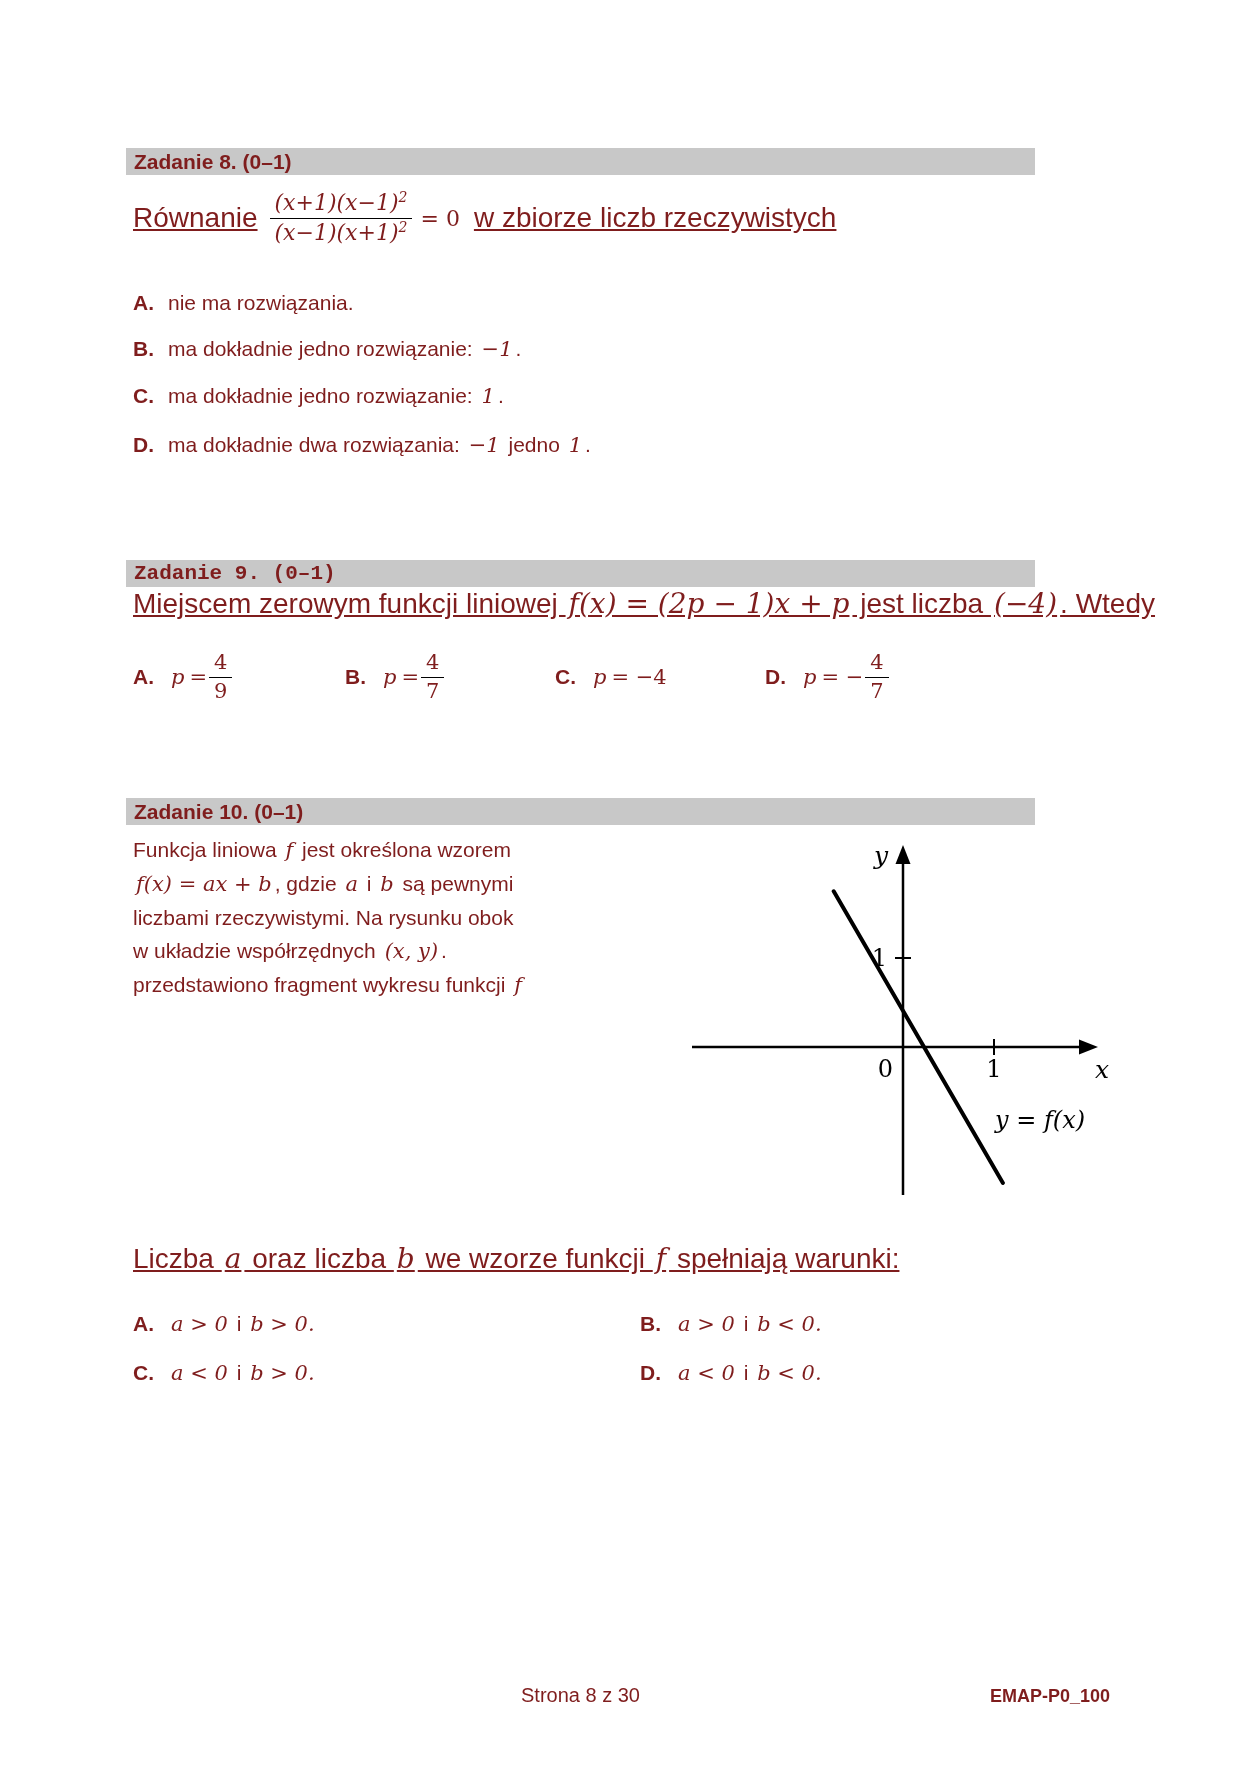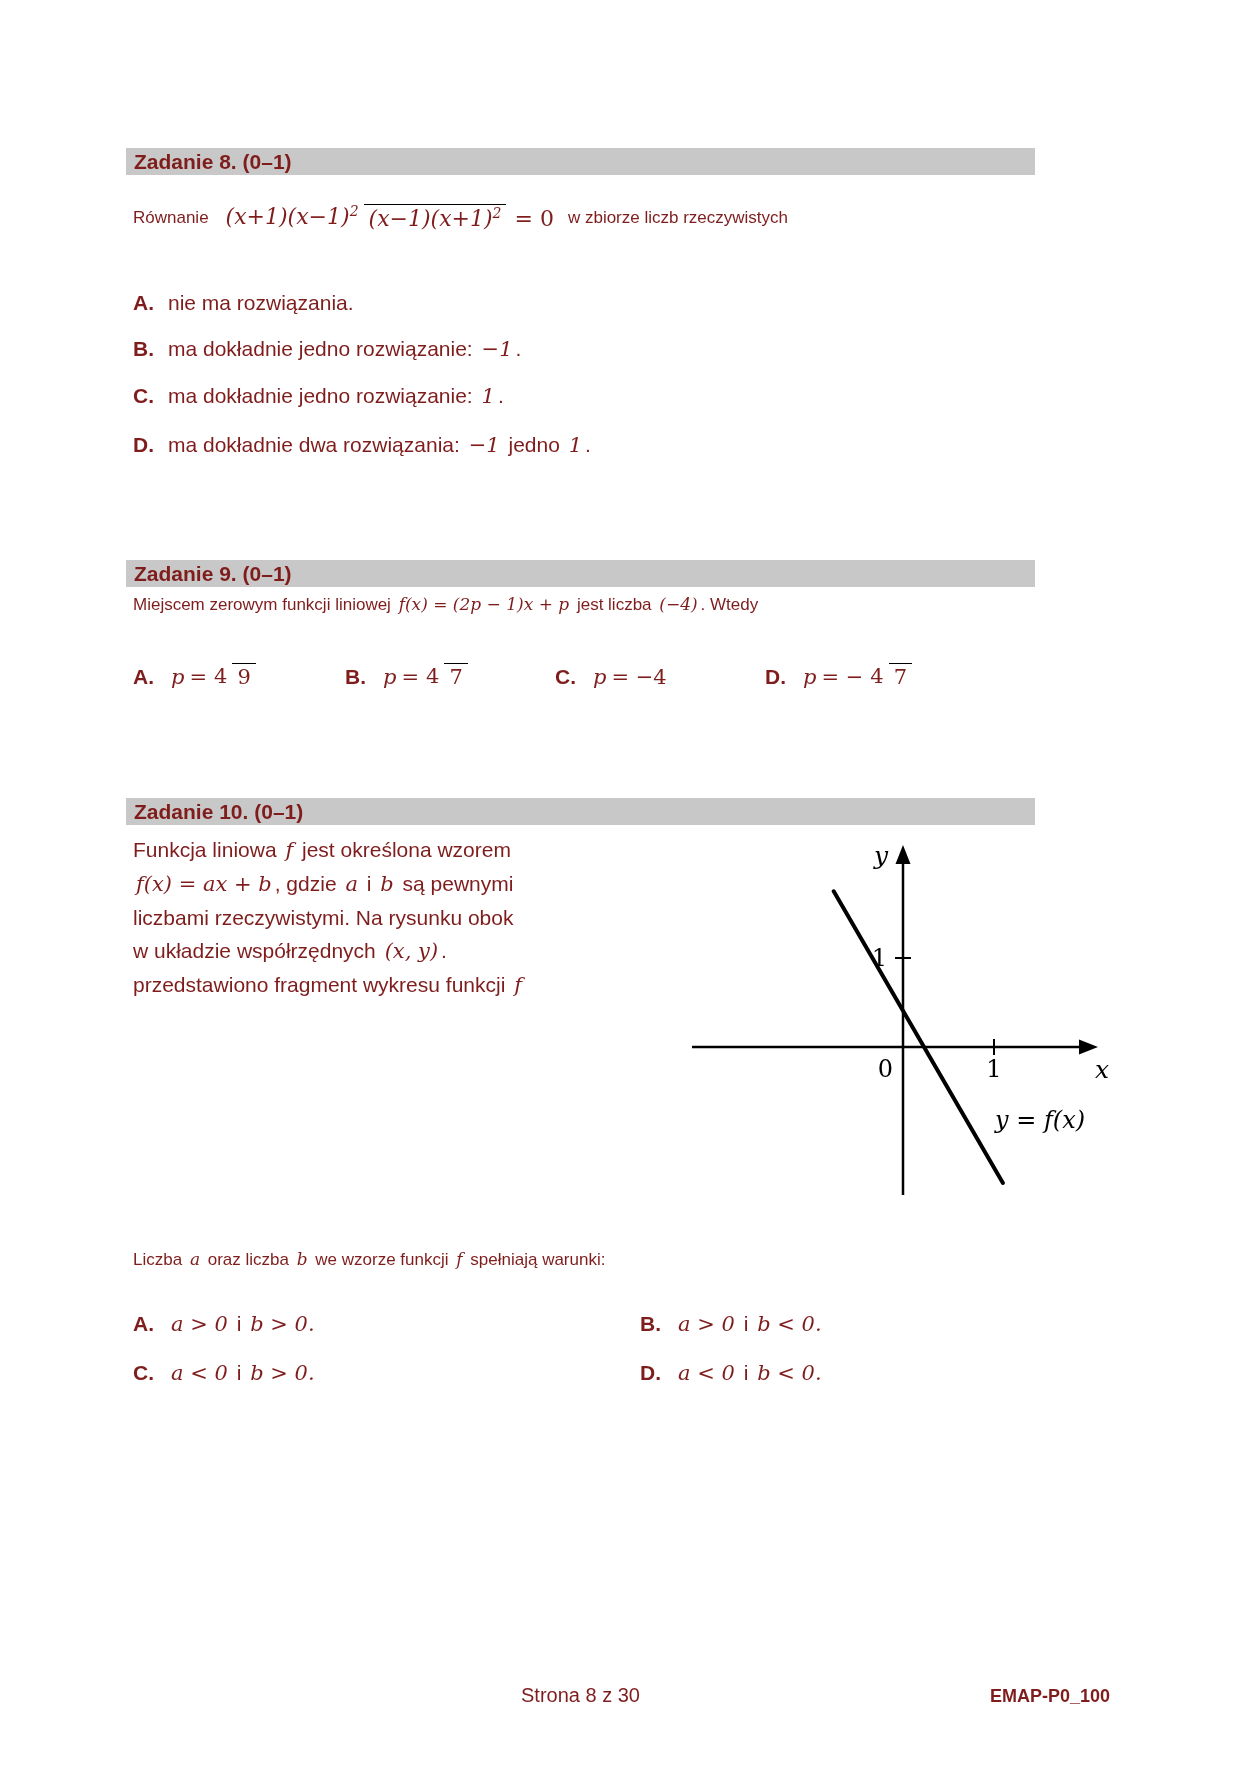--- a/index.html
+++ b/index.html
@@ -7,27 +7,27 @@
   .page {
     position:relative; width:1260px; height:1782px; background:#fff;
     font-family:"Liberation Sans", sans-serif; color:#7f1d1d; overflow:hidden;
   }
   .abs { position:absolute; }
   .task-header {
     position:absolute; left:126px; width:909px; height:27px;
     background:#c8c8c8; font-weight:bold; font-size:21px; line-height:27px;
     padding-left:8px;
   }
-  .t { font-size:17px; line-height:24px; }
+  .t { font-size:28px; line-height:24px;text-decoration:underline; }
   .mi { font-family:"DejaVu Serif", serif; font-style:italic; margin:0 3px; }
   .mn { font-family:"DejaVu Serif", serif; font-style:normal; margin:0 2px; }
   .opt-label { font-weight:bold; display:inline-block; min-width:35px; font-size:21px; }
   .opt-row { position:absolute; font-size:21px; line-height:24px; }
   .frac {
-    display:inline-flex; flex-direction:row; align-items:center;
+    display:inline-flex; flex-direction:column; align-items:center;
     font-family:"DejaVu Serif", serif; font-size:21px; line-height:1.2;
     vertical-align:middle;
   }
   .frac.italic { font-style:italic; }
   .frac .den { border-top:1.7px solid #000; padding:1px 5px 0 5px; }
   .frac .num { padding:0 5px 1px 5px; }
   .fsup { font-size:14px; vertical-align:super; line-height:0; }
   .flexrow { display:flex; align-items:center; }
   svg text.it { font-family:"DejaVu Serif", serif; font-style:italic; }
   svg text.up { font-family:"DejaVu Serif", serif; font-style:normal; }
@@ -59,21 +59,21 @@
   <div class="opt-row" style="left:133px; top:337px;">
     <span class="opt-label">B.</span><span><span>ma dokładnie jedno rozwiązanie: </span><span class="mi">−1</span><span>.</span></span>
   </div>
   <div class="opt-row" style="left:133px; top:384px;">
     <span class="opt-label">C.</span><span><span>ma dokładnie jedno rozwiązanie: </span><span class="mi">1</span><span>.</span></span>
   </div>
   <div class="opt-row" style="left:133px; top:433px;">
     <span class="opt-label">D.</span><span><span>ma dokładnie dwa rozwiązania: </span><span class="mi">−1</span><span> jedno </span><span class="mi">1</span><span>.</span></span>
   </div>
 
-  <div class="task-header" style="top: 560px; background: rgb(200, 200, 200);">
+  <div class="task-header" style="top: 560px; background: rgb(200, 200, 200); font-family: Liberation Mono, monospace;">
     <span>Zadanie 9. (0–1)</span>
   </div>
 
   <div class="abs t" style="left:133px; top:592px;"><span>Miejscem zerowym funkcji liniowej </span><span class="mi">f(x) = (2p − 1)x + p</span><span> jest liczba </span><span class="mi">(−4)</span><span>. Wtedy</span></div>
 
   <div class="opt-row flexrow" style="left:133px; top:649px; height:56px;">
     <span class="opt-label">A.</span>
     <span class="mi">p</span>
     <span class="mn">=</span>
     <span class="frac">

